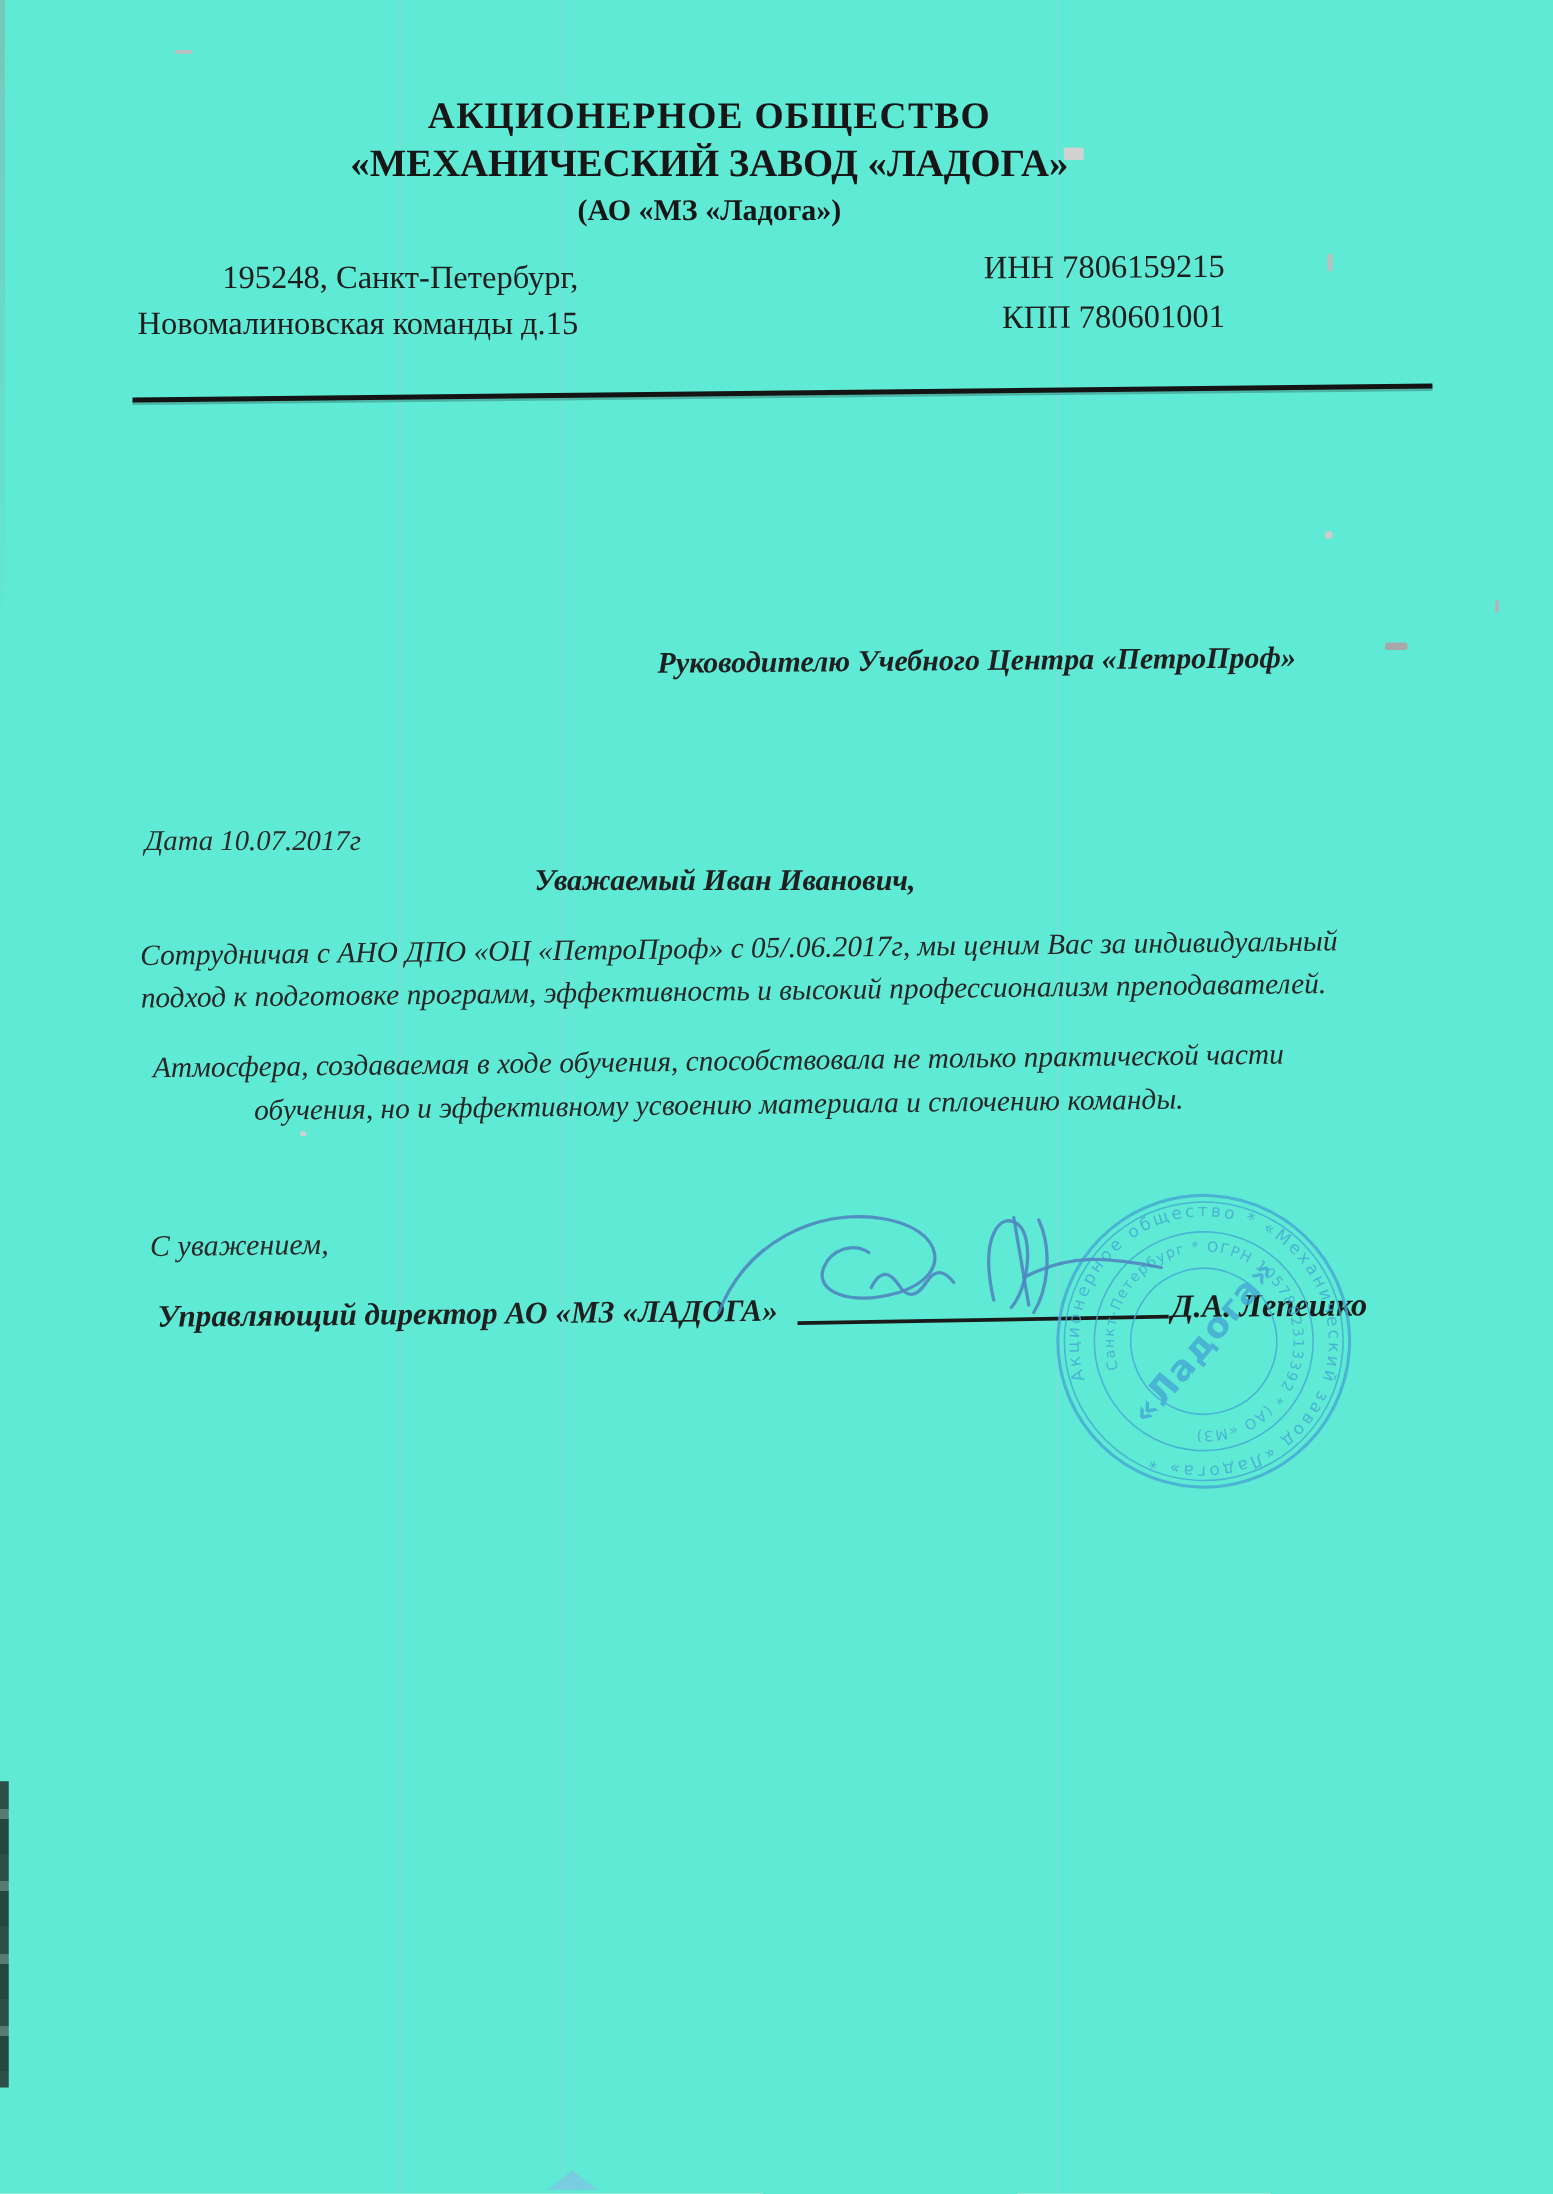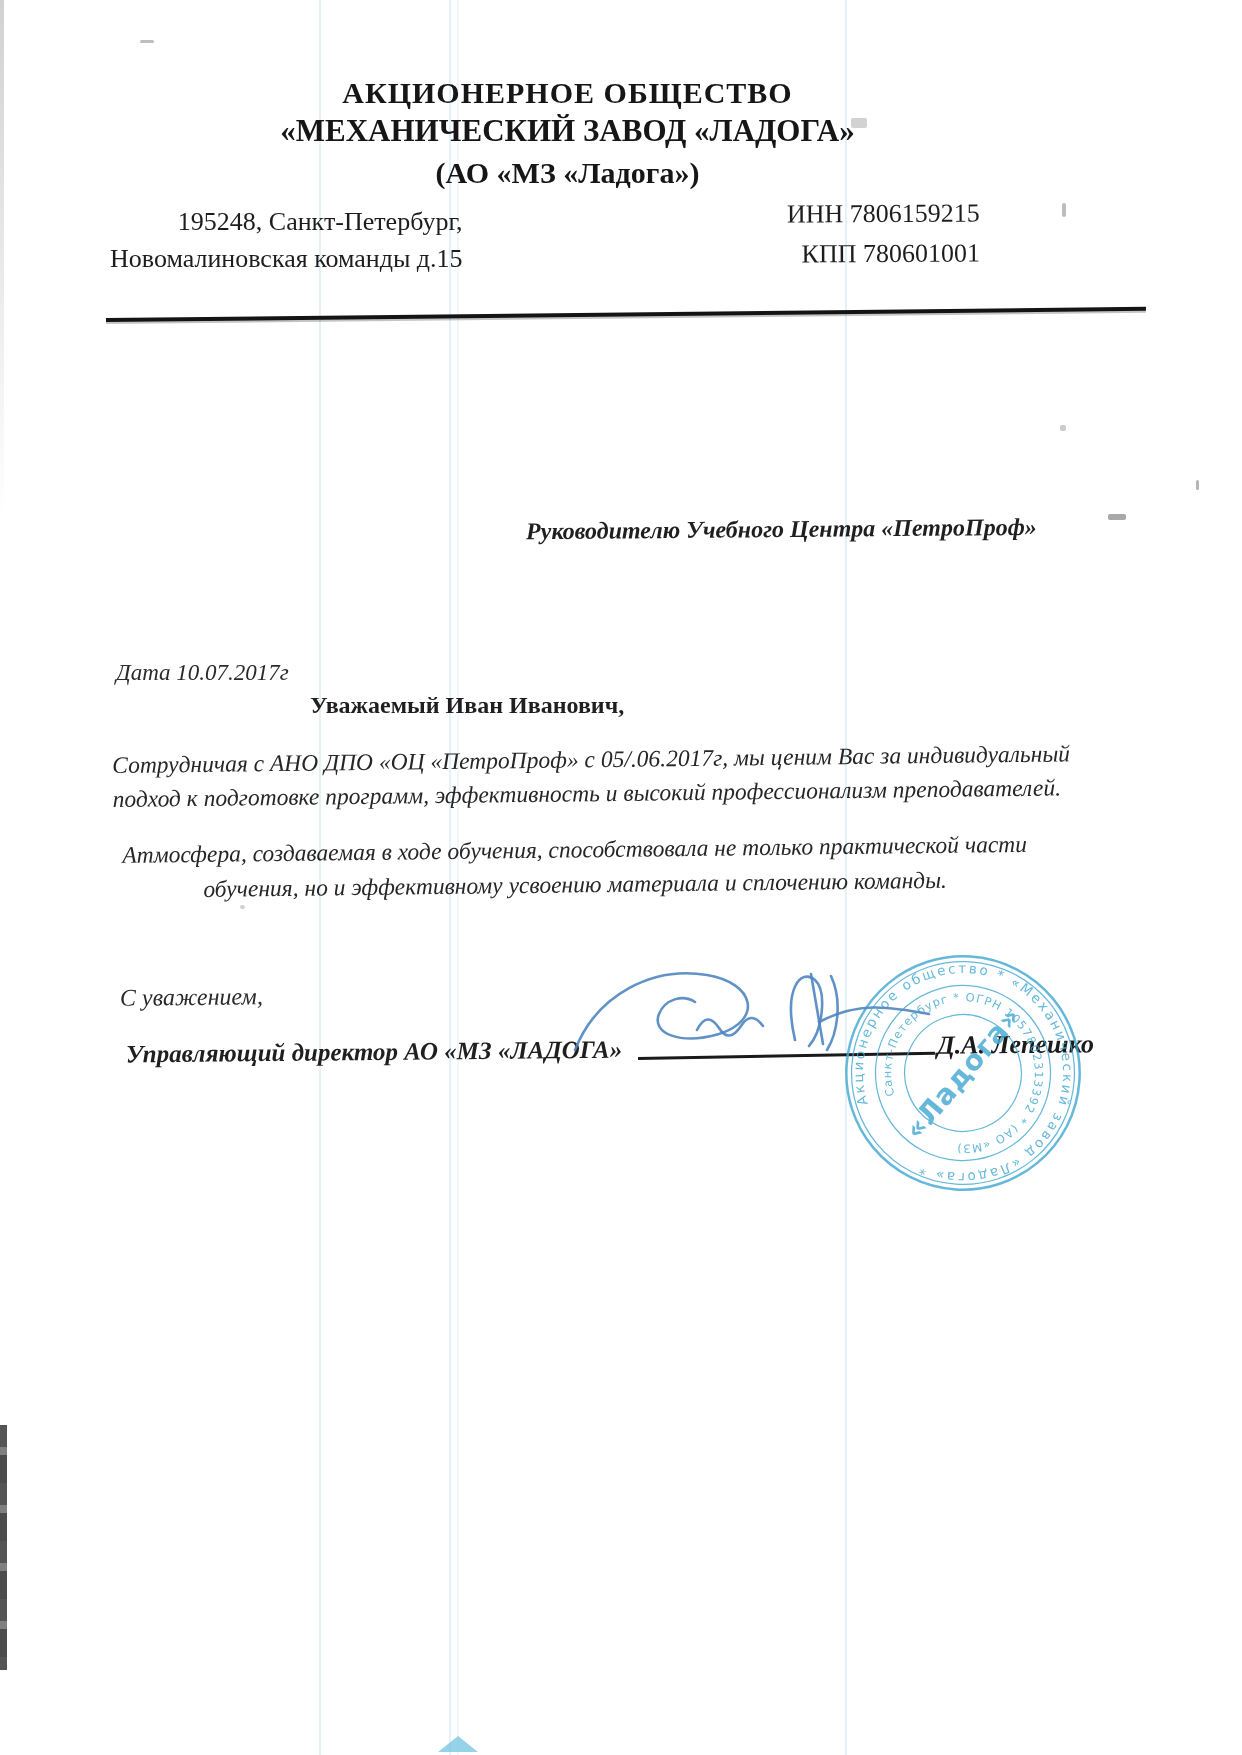--- a/index.html
+++ b/index.html
@@ -1,52 +1,52 @@
 <!DOCTYPE html>
 <html lang="ru"><head>
 <meta charset="utf-8">
 <style>
   html,body{margin:0;padding:0;background:#e9e9e7;}
   .page{
     position:relative;
     width:1242px;height:1755px;
     margin:0 auto;
-    background:#ffffff;
+    background:#5eead4;
     overflow:hidden;
     font-family:"Liberation Serif","DejaVu Serif",serif;
     color:#222;
   }
   
   .streak{position:absolute;top:0;bottom:0;width:2px;background:rgba(170,210,232,.30);}
   .edge-strip-top{position:absolute;left:0;top:0;width:4px;height:520px;
     background:linear-gradient(#9a9a9a,rgba(160,160,160,0));opacity:.45;}
   .edge-strip-bottom{position:absolute;left:0;top:1425px;width:7px;height:245px;
     background:repeating-linear-gradient(#1c1c1c 0 22px,#555 22px 30px,#101010 30px 58px);
     opacity:.75;}
   .speck{position:absolute;border-radius:2px;}
   .corner-triangle{position:absolute;left:438px;top:1736px;width:0;height:0;
     border-left:20px solid transparent;border-right:20px solid transparent;
     border-bottom:16px solid rgba(124,199,226,.8);}
 
   
   .org-title{position:absolute;left:110px;top:0;width:915px;text-align:center;font-weight:bold;color:#161616;}
   .org-l1{position:absolute;left:0;right:0;top:76px;font-size:30px;letter-spacing:1px;}
   .org-l2{position:absolute;left:0;right:0;top:113px;font-size:31px;text-align:center;}
-  .org-l3{position:absolute;left:0;right:0;top:156px;font-size:30px;}
+  .org-l3{position:absolute;left:0;right:0;top:156px;font-size:24px;}
   .address{position:absolute;left:110px;top:203px;font-size:26px;line-height:37px;color:#1d1d1d;text-align:right;}
   .tax-ids{position:absolute;right:262px;top:194px;font-size:26px;line-height:40px;text-align:right;color:#1d1d1d;transform:rotate(-.3deg);}
   .rule{position:absolute;left:106px;top:318px;width:1040px;height:4px;background:#141414;
     transform:rotate(-.62deg);transform-origin:left center;box-shadow:0 2px 0 rgba(20,20,20,.25);}
 
   
   .recipient{position:absolute;right:205px;top:516px;font-size:24px;font-weight:bold;font-style:italic;
     white-space:nowrap;transform:rotate(-.5deg);color:#1f1f1f;}
   .date-line{position:absolute;left:116px;top:660px;font-size:23px;font-style:italic;color:#2a2a2a;}
-  .salutation{position:absolute;left:310px;top:692px;width:540px;font-size:24px;
-    font-weight:bold;white-space:nowrap;color:#1f1f1f;}
+  .salutation{position:absolute;left:310px;top:692px;width:540px;text-align:center;font-size:24px;
+    font-weight:bold;font-style:italic;white-space:nowrap;color:#1f1f1f;}
   .par{position:absolute;font-size:23.5px;font-style:italic;color:#262626;transform-origin:left top;}
   .par div{white-space:nowrap;}
   .p1{left:112px;top:748px;line-height:34px;transform:rotate(-.7deg);}
   .p2{left:112px;top:838px;width:925px;line-height:35px;text-align:center;transform:rotate(-.7deg);}
   .closing{position:absolute;left:120px;top:984px;font-size:24px;font-style:italic;transform:rotate(-.7deg);color:#2a2a2a;}
   .signer-title{position:absolute;left:126px;top:1038px;font-size:25px;font-weight:bold;font-style:italic;
     white-space:nowrap;transform:rotate(-.55deg);color:#1f1f1f;}
   .sig-line{position:absolute;left:638px;top:1057px;width:297px;height:2.5px;background:#1a1a1a;
     transform:rotate(-1deg);transform-origin:left center;}
   .signer-name{position:absolute;left:937px;top:1030px;font-size:26px;font-weight:bold;font-style:italic;

